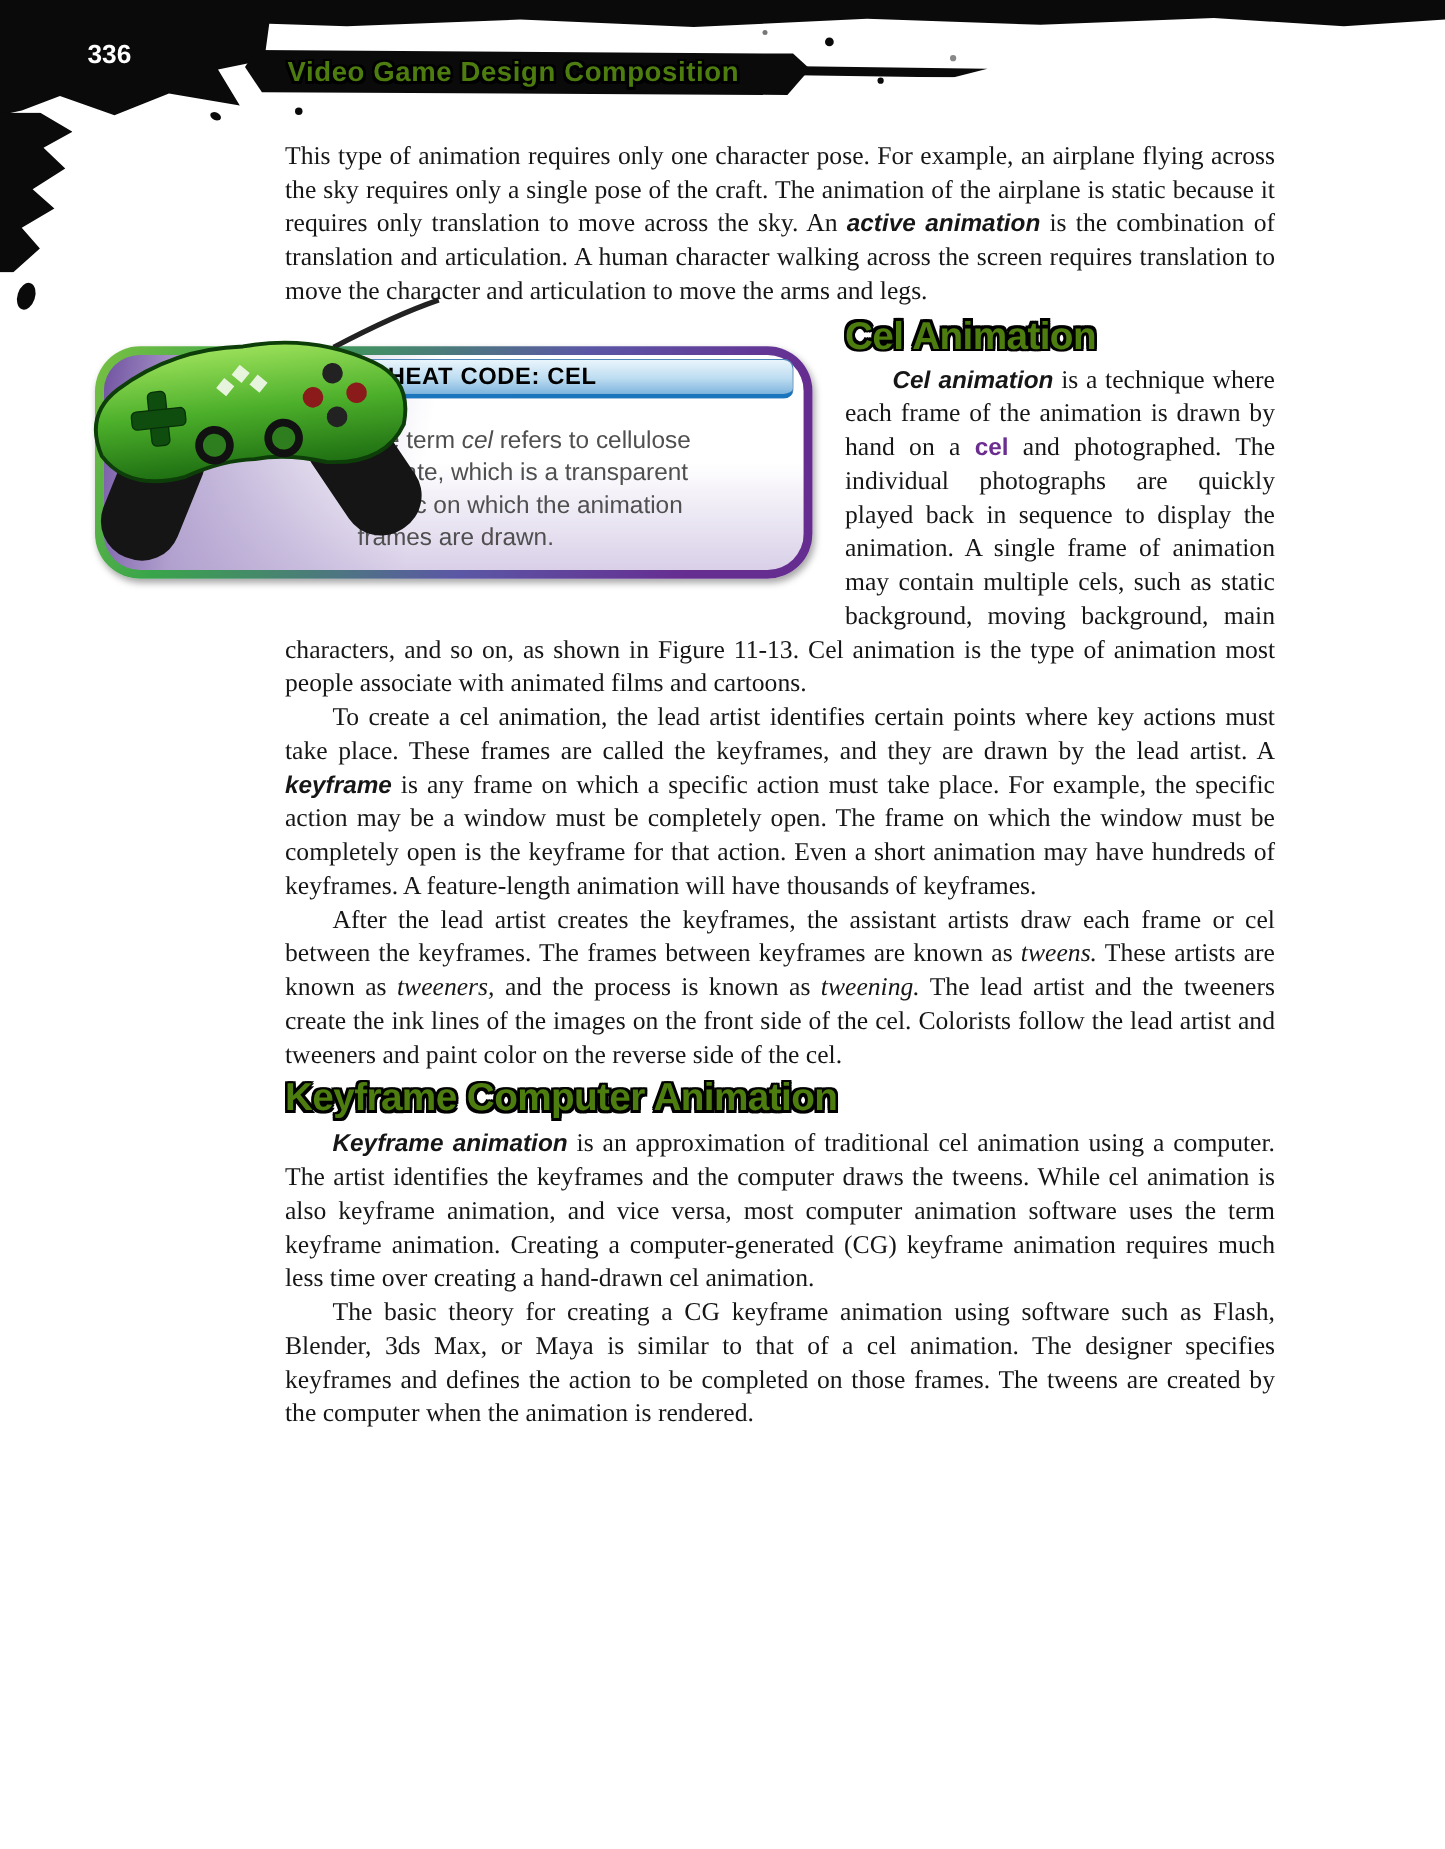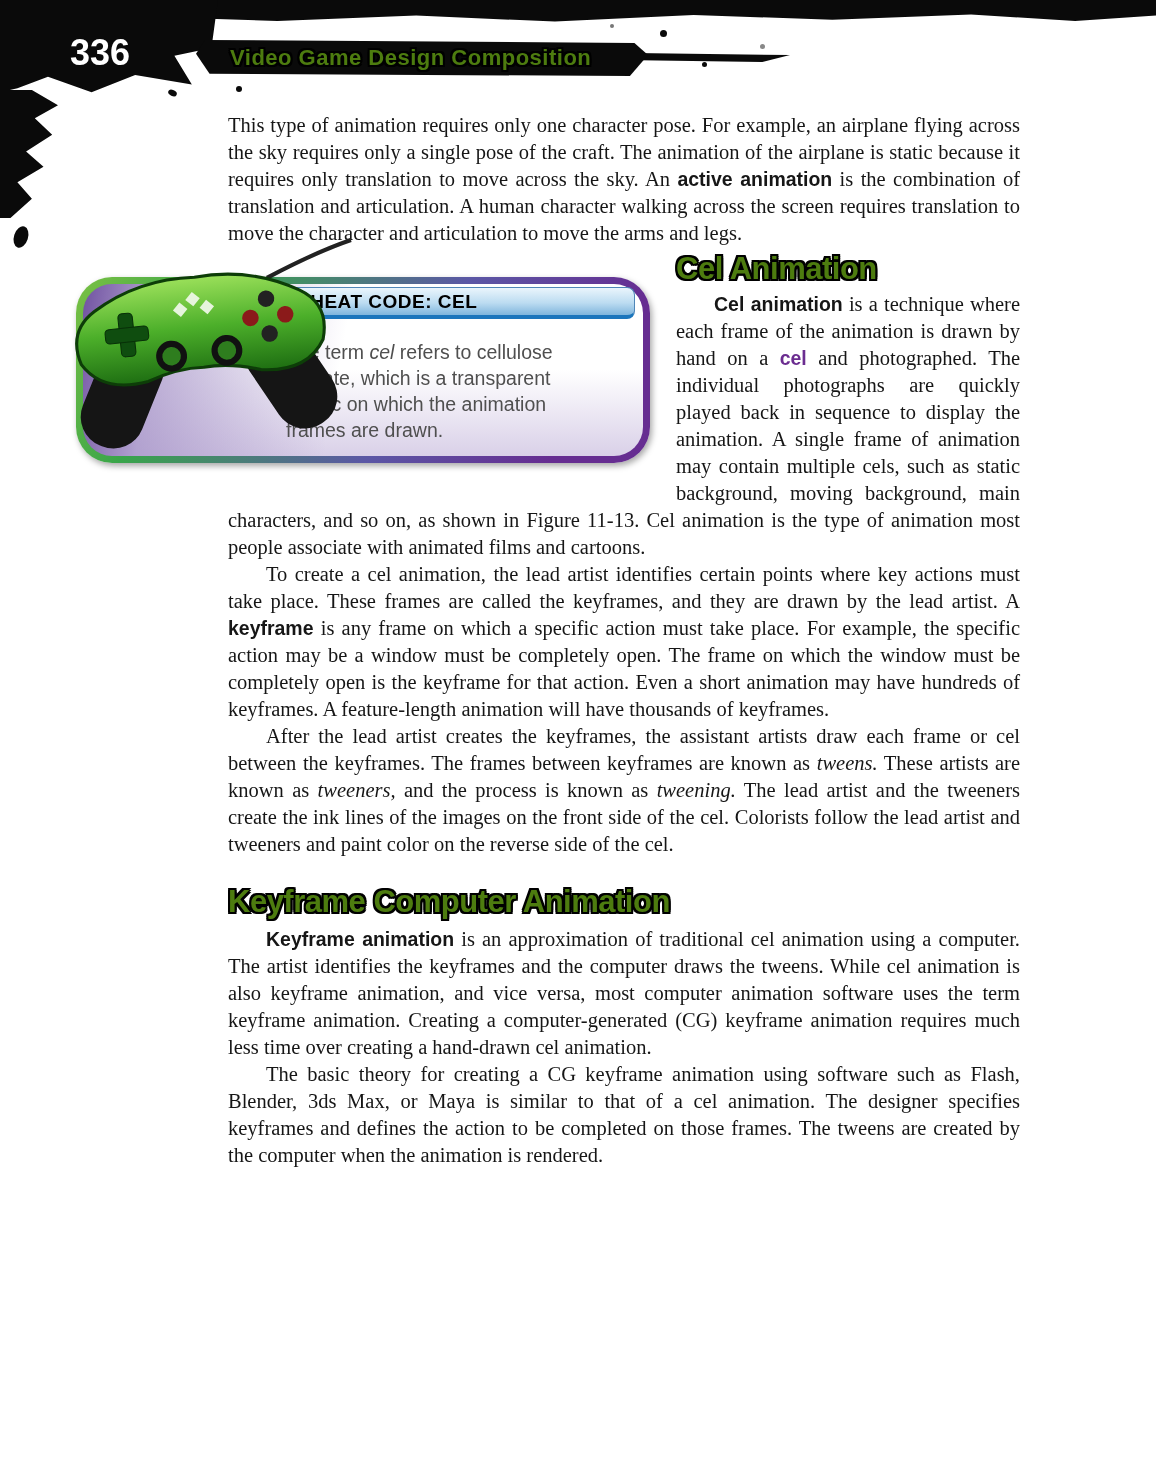--- a/index.html
+++ b/index.html
@@ -17,21 +17,21 @@
   .bar-top {
     position:absolute; left:0; top:0; width:100%; height:30px; background:#0a0a0a;
     clip-path: polygon(0 0,100% 0,100% 52%,93% 70%,84% 48%,72% 66%,60% 50%,48% 72%,36% 52%,24% 70%,12% 55%,0 78%);
   }
   .blob-left {
     position:absolute; left:0; top:0; width:218px; height:96px; background:#0a0a0a;
     clip-path: polygon(0 0,100% 0,97% 50%,80% 58%,88% 88%,62% 78%,42% 96%,22% 80%,8% 92%,0 96%);
   }
   .page-number {
     position:absolute; left:70px; top:32px;
-    font-family:"Liberation Sans", sans-serif; font-weight:bold; font-size:36px; color:#ffffff;
+    font-family:"Liberation Sans", sans-serif; font-weight:bold; font-size:21px; color:#ffffff;
   }
   .title-strip {
     position:absolute; left:196px; top:40px; width:452px; height:36px; background:#0a0a0a;
     clip-path: polygon(2% 0,97% 8%,100% 42%,96% 100%,3% 94%,0 38%);
     display:flex; align-items:center;
   }
   .streak {
     position:absolute; left:560px; top:52px; width:230px; height:10px; background:#0a0a0a;
     clip-path: polygon(0 0,100% 30%,88% 100%,4% 72%);
   }
@@ -64,28 +64,28 @@
   .content {
     position:absolute; left:228px; top:112px; width:792px;
     font-size:20.5px; line-height:27px; color:#161616; text-align:justify;
   }
   .content p { text-indent:38px; }
   .content p.no-indent { text-indent:0; }
 
   .seg-n {}
   .seg-i { font-style:italic; }
   .seg-b { font-weight:normal; }
-  .seg-term { font-family:"Liberation Sans", sans-serif; font-weight:bold; font-size:0.95em; }
+  .seg-term { font-family:"Liberation Sans", sans-serif; font-weight:bold; font-style:italic; font-size:0.95em; }
   .seg-purple { font-family:"Liberation Sans", sans-serif; font-weight:bold; font-size:0.95em; color:#6b2d90; }
 
   .section-heading {
     font-size:31px; letter-spacing:-0.5px; line-height:36px;
     margin:4px 0 4px 0; text-align:left;
   }
-  .section-heading.kf { margin-top:26px; margin-bottom:6px; }
+  .section-heading.kf { margin-top:2px; margin-bottom:6px; }
 
   
   .cheat-float {
     float:left; width:590px; height:246px;
     margin-left:-160px; margin-right:18px;
     position:relative;
   }
   .cheat-box {
     position:absolute; left:8px; top:30px; width:574px; height:186px;
     border-radius:36px; padding:7px;

